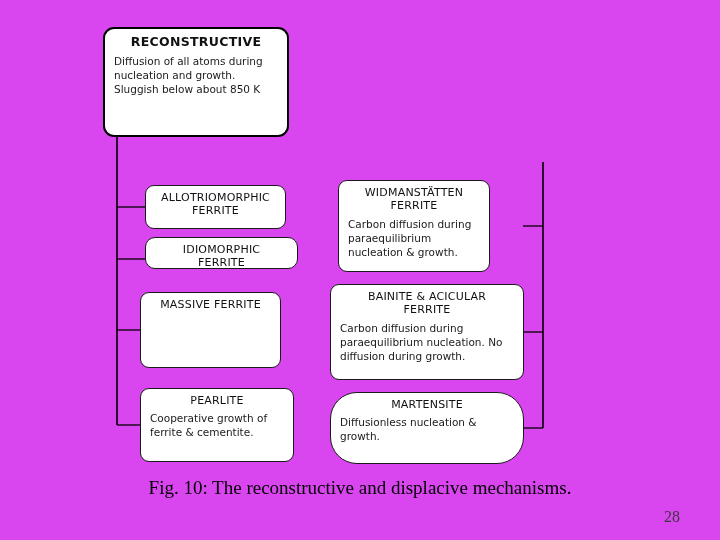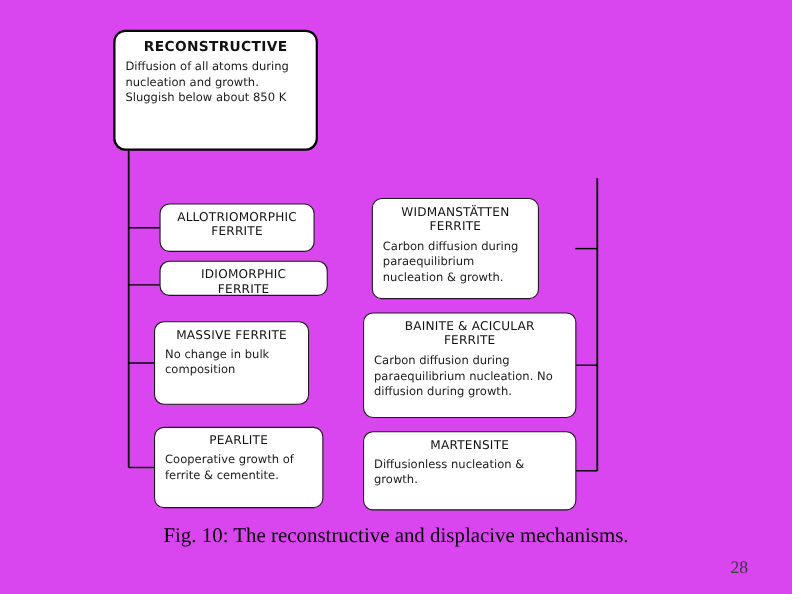--- a/index.html
+++ b/index.html
@@ -74,27 +74,27 @@
   }
   .node.titleonly .node-title {
     margin: 0;
   }
 
   
   #node-reconstructive { left: 103px; top: 27px;  width: 186px; height: 110px; }
   #node-displacive     { left: 365px; top: 18px;  width: 190px; height: 144px; }
 
   #node-allotriomorphic{ left: 145px; top: 185px; width: 141px; height: 44px; }
-  #node-idiomorphic    { left: 145px; top: 237px; width: 153px; height: 32px; }
+  #node-idiomorphic    { left: 145px; top: 237px; width: 153px; height: 32px; border-radius: 10px; }
   #node-massive        { left: 140px; top: 292px; width: 141px; height: 76px; }
   #node-pearlite       { left: 140px; top: 388px; width: 154px; height: 74px; }
 
   #node-widmanstatten  { left: 338px; top: 180px; width: 152px; height: 92px; }
   #node-bainite        { left: 330px; top: 284px; width: 194px; height: 96px; }
-  #node-martensite     { left: 330px; top: 392px; width: 194px; height: 72px; }
+  #node-martensite     { left: 330px; top: 392px; width: 194px; height: 72px; border-radius: 27px; }
 
   
   #caption {
     position: absolute;
     left: 0;
     top: 477px;
     width: 720px;
     text-align: center;
     font-family: "Liberation Serif", serif;
     font-size: 19px;
@@ -142,21 +142,20 @@
 FERRITE</div>
     </div>
 
     <div class="node titleonly" id="node-idiomorphic">
       <div class="node-title">IDIOMORPHIC
 FERRITE</div>
     </div>
 
     <div class="node" id="node-massive">
       <div class="node-title">MASSIVE FERRITE</div>
-      <div class="node-body">No change in bulk composition</div>
     </div>
 
     <div class="node" id="node-pearlite">
       <div class="node-title">PEARLITE</div>
       <div class="node-body">Cooperative growth of ferrite &amp; cementite.</div>
     </div>
 
     <div class="node" id="node-widmanstatten">
       <div class="node-title">WIDMANSTÄTTEN
 FERRITE</div>

